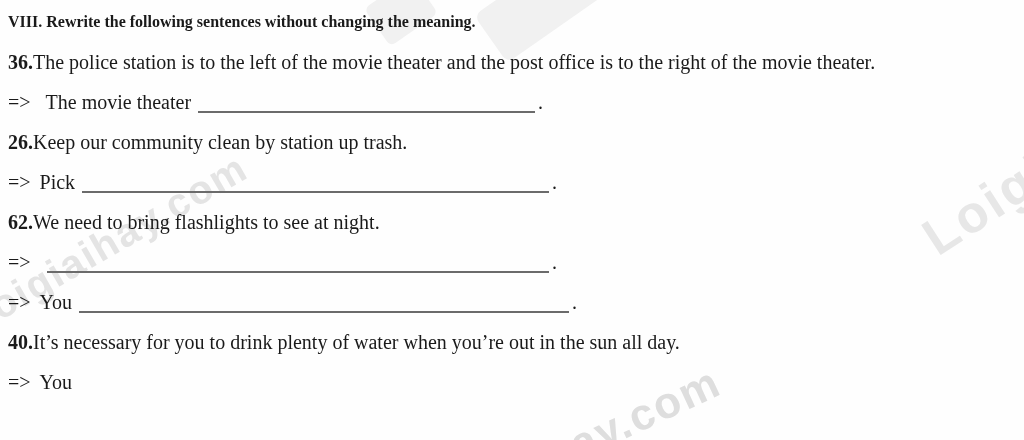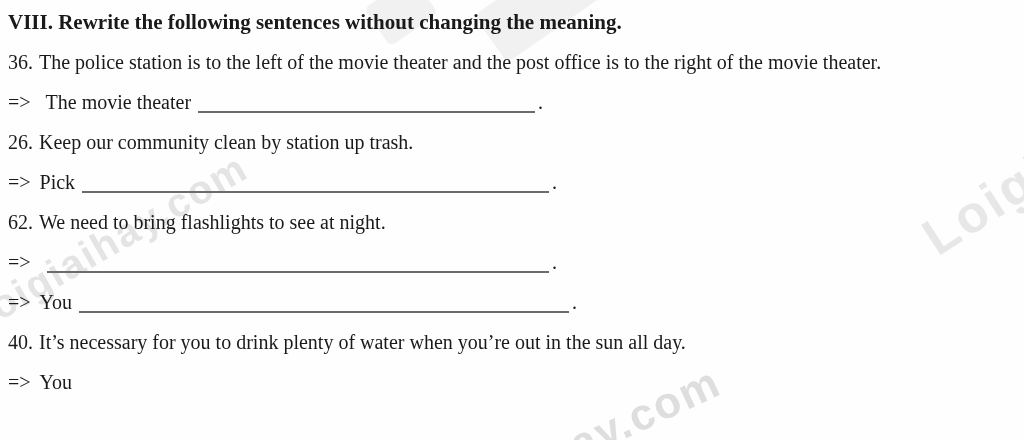--- a/index.html
+++ b/index.html
@@ -28,22 +28,22 @@
   .wm-blob-b{left:478px;top:-30px;width:140px;height:58px;background:#f1f1f1;transform:rotate(-35deg);border-radius:8px;}
   
   .doc{
     position:relative;z-index:1;
     padding:2px 0 0 8px;
   }
   .row{
     height:40px;line-height:40px;white-space:nowrap;
     font-size:20px;
   }
-  .row.heading{font-weight:bold;font-size:21px;}
-  .num{font-weight:normal;margin-right:6px;text-align:right;}
+  .row.heading{font-weight:bold;font-size:16px;}
+  .num{font-weight:bold;text-align:right;}
   .answer{display:flex;align-items:baseline;}
   .arrow{margin-right:9px;}
   .answer-36 .arrow{margin-right:15px;}
   .blank{
     flex:1 1 auto;align-self:flex-end;
     height:0;border-bottom:2px solid #6b6b6b;
     margin:0 3px 9px 7px;
   }
   .answer-36{width:535px;}
   .answer-37{width:549px;}

